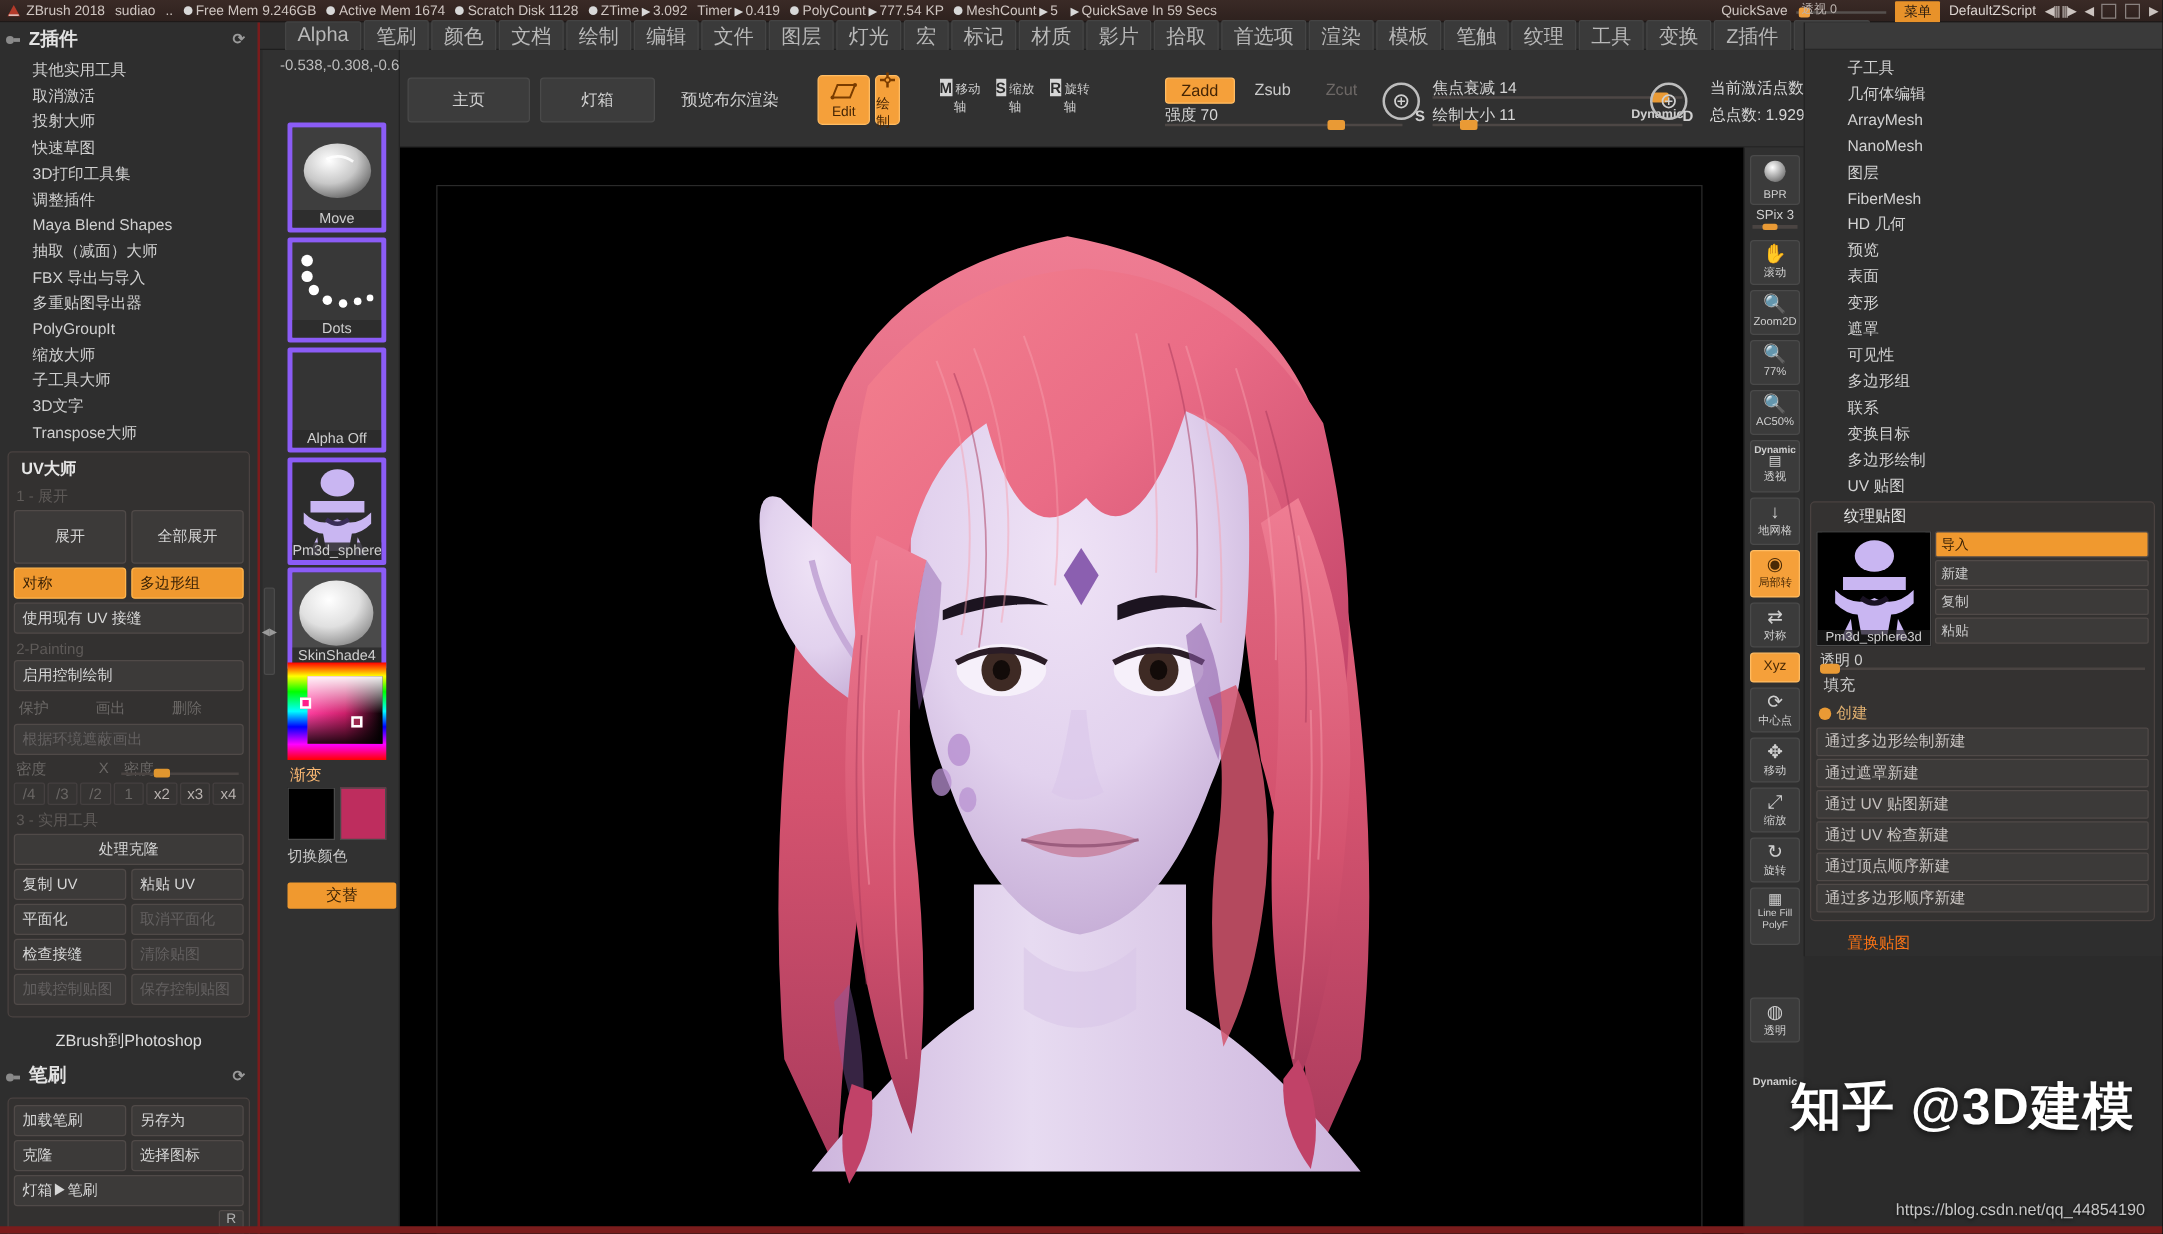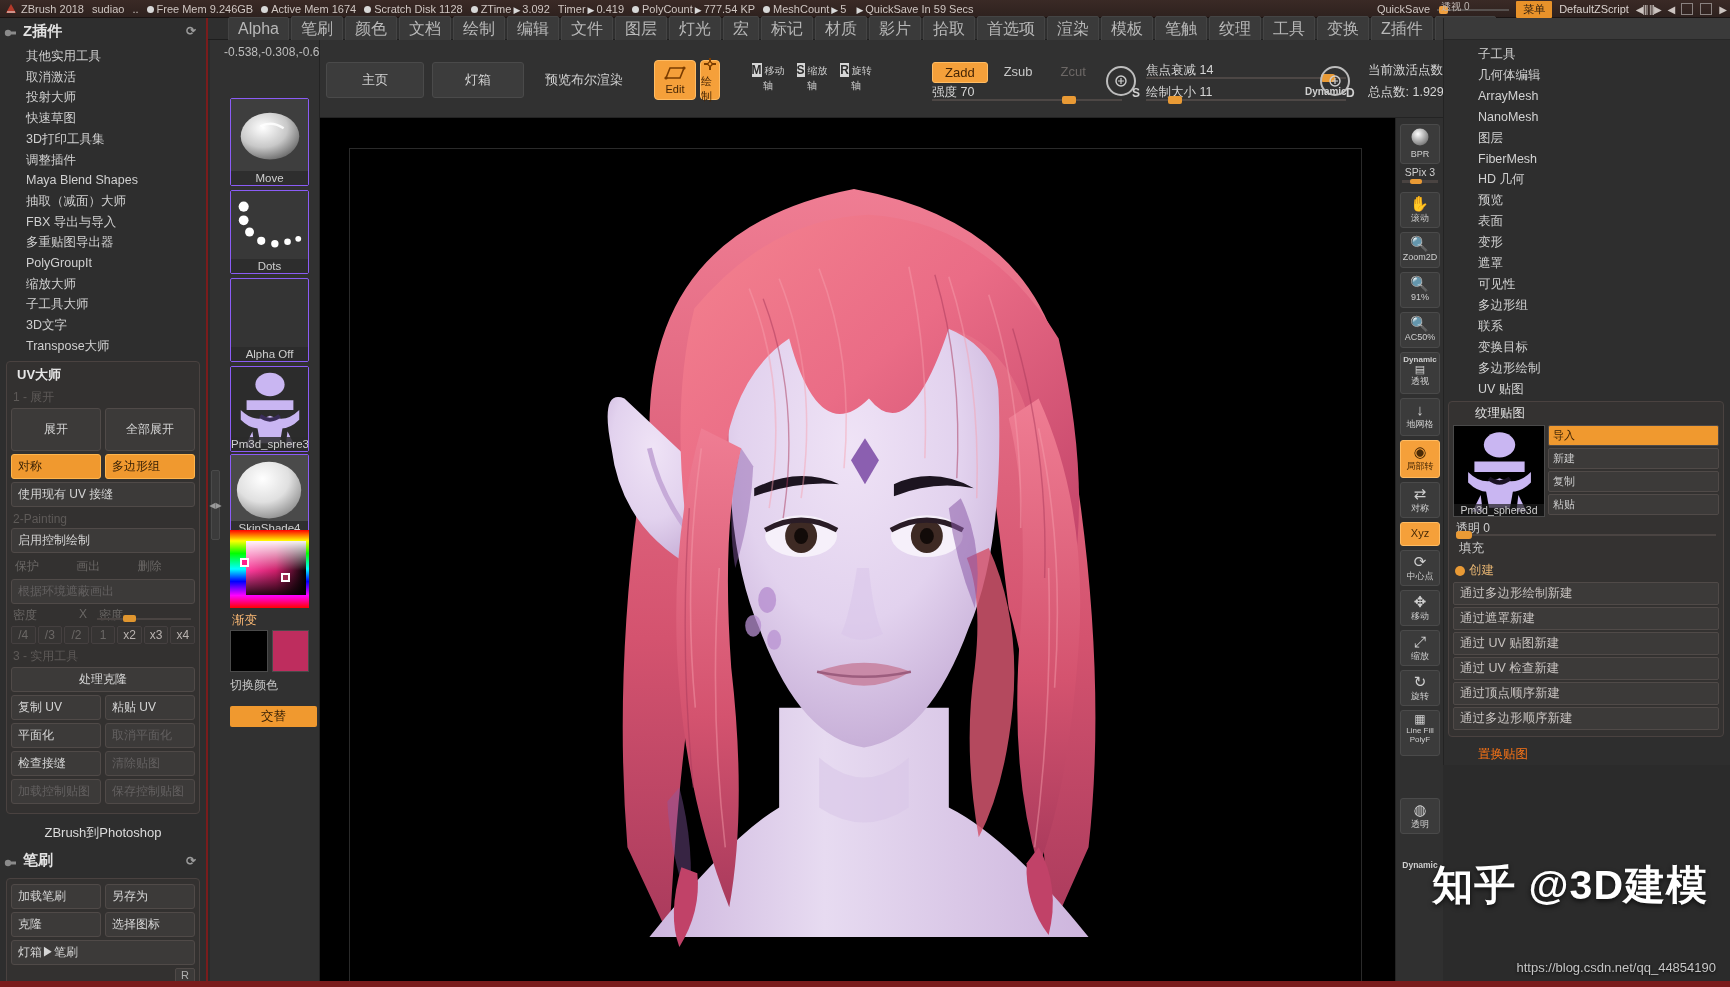--- a/index.html
+++ b/index.html
@@ -105,21 +105,21 @@
                background:#3c3a39; border:1px solid #504a48; border-radius:2px;}
 
   
   .toolcol{
     position:absolute; left:210px; top:40px; width:110px; height:947px;
     background:#313131; border-right:1px solid #232323;
   }
   .coord{ position:absolute; left:14px; top:5px; font-size:12px; color:#bdbdbd; white-space:nowrap;}
   .swatch{
     position:absolute; left:20px; width:79px;
-    background:#3a3a3a; border:1px solid #8b5cf6; border-radius:2px;
+    background:#3a3a3a; border:4px solid #8b5cf6; border-radius:2px;
   }
   .swatch .img{ width:100%; height:100%; display:block; }
   .swatch .cap{
     position:absolute; left:0; bottom:0; width:100%; text-align:center;
     font-size:11.5px; color:#cfcfcf; background:rgba(44,44,44,.85);
     padding:1px 0; white-space:nowrap; overflow:hidden;
   }
   .colorpicker{ position:absolute; left:20px; top:490px; width:79px; height:78px; }
   .cp-outer{ position:absolute; inset:0;
     background:linear-gradient(to bottom,
@@ -758,21 +758,21 @@
     <div class="istrip-btn" style="top:74px; height:36px;">
       <span class="gl">✋</span>
       <span>滚动</span>
     </div>
     <div class="istrip-btn" style="top:114px; height:36px;">
       <span class="gl">🔍</span>
       <span>Zoom2D</span>
     </div>
     <div class="istrip-btn" style="top:154px; height:36px;">
       <span class="gl">🔍</span>
-      <span>91%</span>
+      <span>77%</span>
     </div>
     <div class="istrip-btn" style="top:194px; height:36px;">
       <span class="gl">🔍</span>
       <span>AC50%</span>
     </div>
     <div class="istrip-btn" style="top:234px; height:42px;">
       <span style="display:block;font-size:8px;font-weight:bold;">Dynamic</span>
       <span class="gl" style="font-size:11px;line-height:11px;">▤</span>
       <span>透视</span>
     </div>

